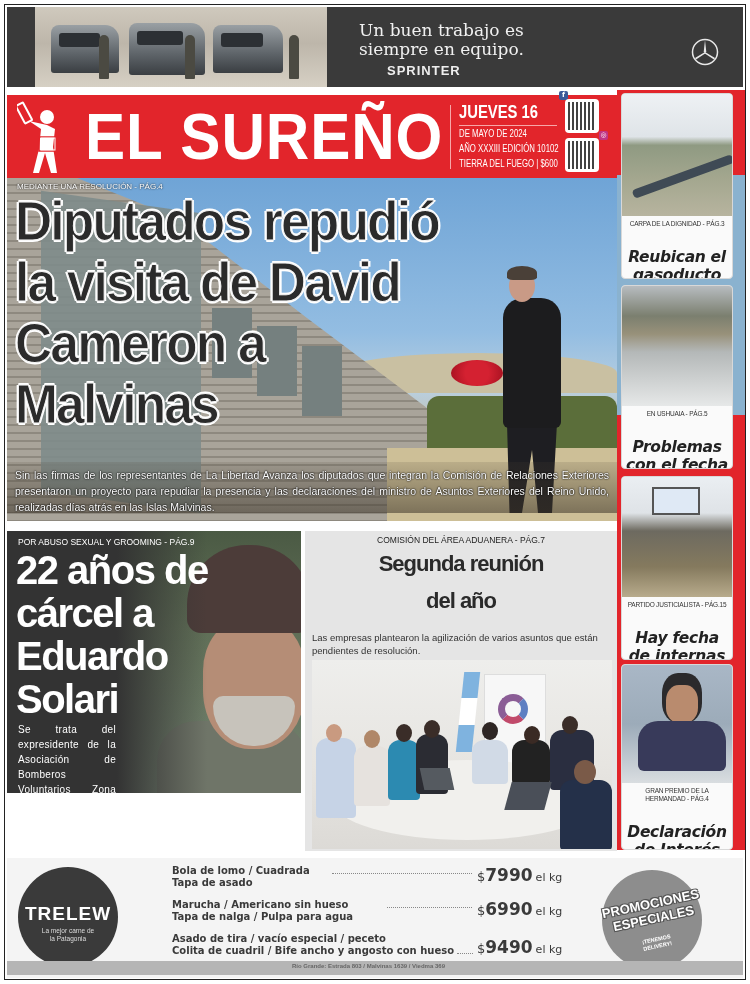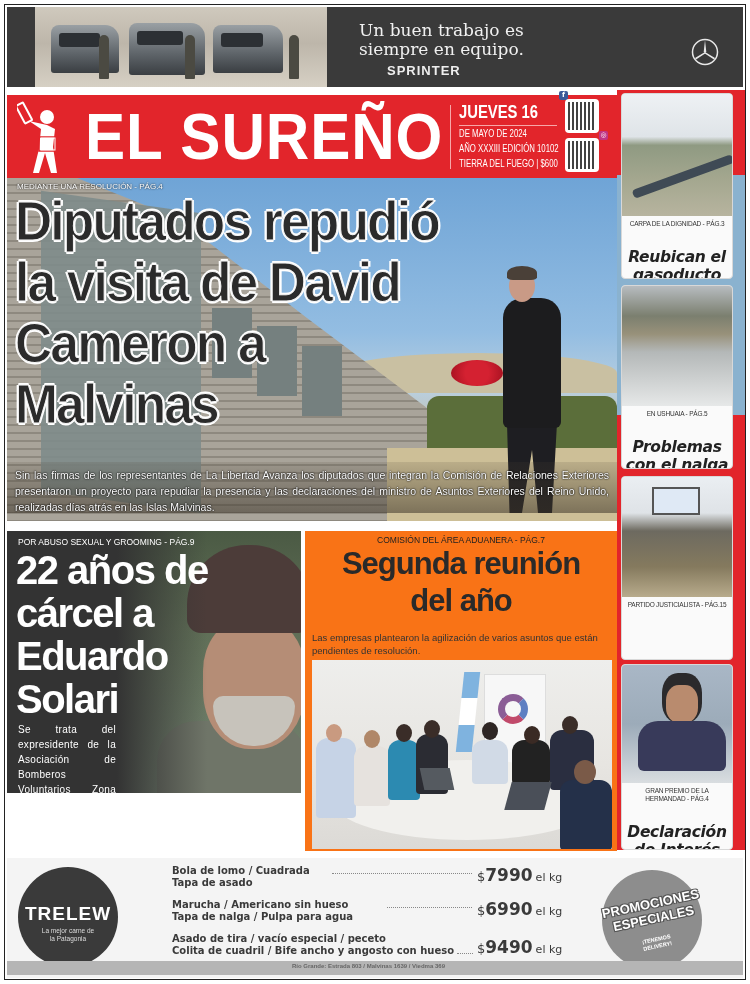--- a/index.html
+++ b/index.html
@@ -76,23 +76,23 @@
   .sl-hat { position: absolute; left: 180px; top: 14px; width: 124px; height: 88px; background: #4c3c39; border-radius: 60px 60px 14px 14px; }
   .sl-face { position: absolute; left: 196px; top: 88px; width: 102px; height: 130px; background: #b58d76; border-radius: 40% 40% 45% 45%; }
   .sl-beard { position: absolute; left: 206px; top: 165px; width: 82px; height: 50px; background: #c7c3bb; border-radius: 10px 10px 40px 40px; }
   .sl-coat { position: absolute; left: 150px; top: 190px; width: 150px; height: 140px; background: #6f7568; border-radius: 40px 40px 0 0; }
   .sl-fade { position: absolute; left: 0; top: 0; width: 200px; height: 320px; background: linear-gradient(90deg, #333 0%, #333 55%, rgba(51,51,51,0) 100%); }
   .sl-kicker { position: absolute; left: 11px; top: 6px; color: #fff; font-size: 8.5px; font-family: "Liberation Sans", sans-serif; }
   .sl-headline { position: absolute; left: 9px; top: 18px; width: 230px; color: #fff; font-family: "Liberation Sans", sans-serif; font-weight: bold; font-size: 40px; line-height: 43px; letter-spacing: -1.5px; }
   .sl-summary { position: absolute; left: 11px; top: 191px; width: 98px; color: #fff; font-size: 10px; line-height: 15px; font-family: "Liberation Sans", sans-serif; text-align: justify; letter-spacing: 0.3px; }
 
   
-  .story-mid { position: absolute; left: 305px; top: 531px; width: 312px; height: 320px; background: #f97316; }
+  .story-mid { position: absolute; left: 305px; top: 531px; width: 312px; height: 320px; background: #e5e5e5; }
   .sm-kicker { position: absolute; left: 0; top: 4px; width: 312px; text-align: center; font-size: 8.5px; color: #222; font-family: "Liberation Sans", sans-serif; }
-  .sm-headline { position: absolute; left: 0; top: 14px; width: 312px; text-align: center; color: #2a2a2a; font-family: "Liberation Sans", sans-serif; font-weight: bold; font-size: 31px; line-height: 37px; letter-spacing: -1px; }
+  .sm-headline { position: absolute; left: 0; top: 14px; width: 312px; text-align: center; color: #2a2a2a; font-family: "Liberation Sans", sans-serif; font-weight: bold; font-size: 22px; line-height: 37px; letter-spacing: -1px; }
   .sm-summary { position: absolute; left: 7px; top: 100px; width: 300px; font-size: 9.5px; line-height: 13px; color: #333; font-family: "Liberation Sans", sans-serif; }
   .sm-photo { position: absolute; left: 7px; top: 129px; width: 300px; height: 189px; overflow: hidden;
     background: linear-gradient(180deg, #eeeeec 0%, #e7e5e1 55%, #dcdad6 100%); }
   .sm-table { position: absolute; left: 20px; top: 100px; width: 270px; height: 80px; background: #f1f0ed; border-radius: 50%; }
   .sm-flag { position: absolute; left: 148px; top: 12px; width: 16px; height: 80px; background: linear-gradient(180deg, #7fb3df 0 33%, #fff 33% 66%, #7fb3df 66%); transform: skewX(-6deg); }
   .sm-banner { position: absolute; left: 172px; top: 14px; width: 62px; height: 90px; background: #f7f7f7; border: 1px solid #ddd; }
   .sm-ring { position: absolute; left: 186px; top: 34px; width: 30px; height: 30px; border-radius: 50%; border: 7px solid #8b5d96; border-right-color: #5e7fc2; border-bottom-color: #c14a6b; }
   .sm-person { position: absolute; border-radius: 12px 12px 4px 4px; }
   .sm-head { position: absolute; width: 16px; height: 18px; border-radius: 50%; background: #c99a80; }
 
@@ -204,29 +204,33 @@
     <div>Reubican el</div>
     <div>gasoducto</div>
   </div>
 </div>
 
 <div class="rail-card" style="top:285px;height:184px;">
   <div class="rail-photo" style="height:120px;background:linear-gradient(180deg,#b7bcc0 0%,#7b7f6f 25%,#98917a 40%,#b4b8b8 55%,#e6e8e8 100%);"></div>
   <div class="rail-kicker">EN USHUAIA - PÁG.5</div>
   <div class="rail-title">
     <div>Problemas</div>
-    <div>con el nalga</div>
+    <div>con el fecha</div>
   </div>
 </div>
 
 <div class="rail-card" style="top:476px;height:184px;">
   <div class="rail-photo" style="height:120px;background:linear-gradient(180deg,#eaeef2 0%,#dfe3e7 30%,#6d6a60 45%,#857a5e 75%,#b8ab8c 100%);">
     <div style="position:absolute;left:30px;top:10px;width:48px;height:28px;background:#dfe9f5;border:2px solid #555;"></div>
   </div>
   <div class="rail-kicker">PARTIDO JUSTICIALISTA - PÁG.15</div>
+  <div class="rail-title">
+    <div>Hay fecha</div>
+    <div>de internas</div>
+  </div>
 </div>
 
 <div class="rail-card" style="top:664px;height:186px;">
   <div class="rail-photo" style="height:118px;background:linear-gradient(180deg,#a9b7c6 0%,#9cabb9 50%,#d9dde0 100%);">
     <div style="position:absolute;left:40px;top:8px;width:40px;height:50px;border-radius:40%;background:#2b2a2c;"></div>
     <div style="position:absolute;left:44px;top:20px;width:32px;height:38px;border-radius:40%;background:#b98b6e;"></div>
     <div style="position:absolute;left:16px;top:56px;width:88px;height:50px;border-radius:20px 20px 6px 6px;background:#383a5a;"></div>
   </div>
   <div class="rail-kicker">
     <div>GRAN PREMIO DE LA</div>

